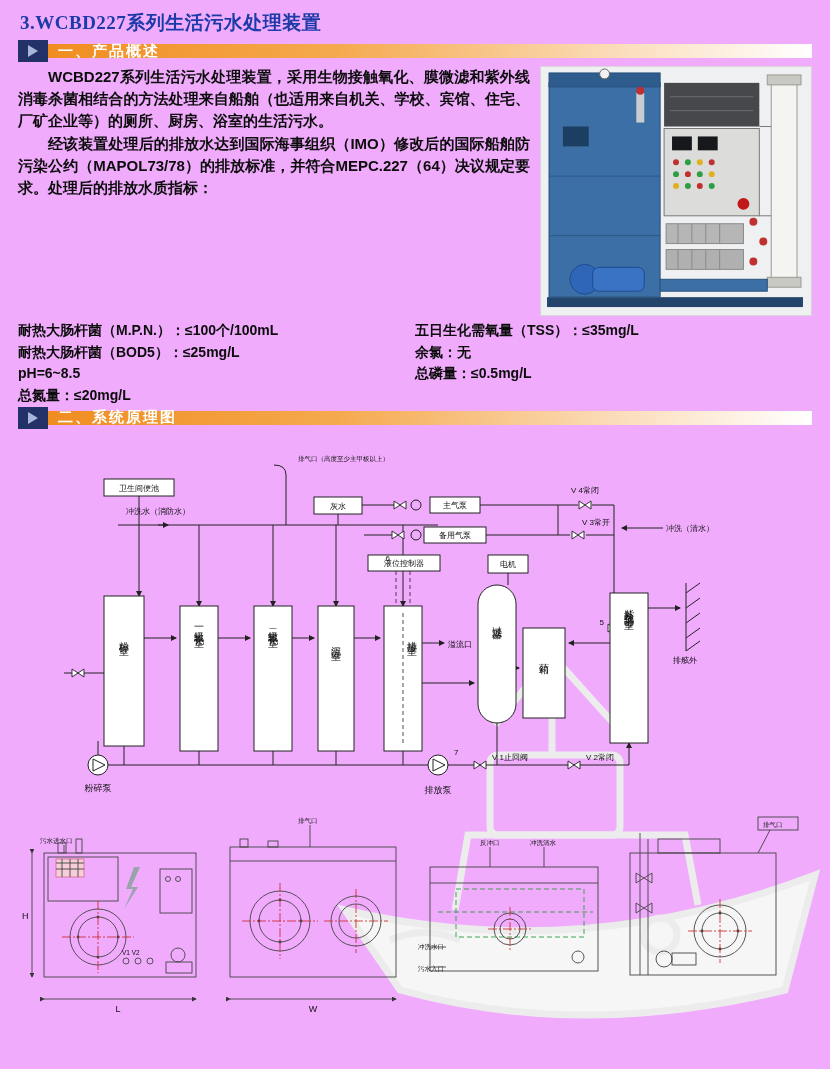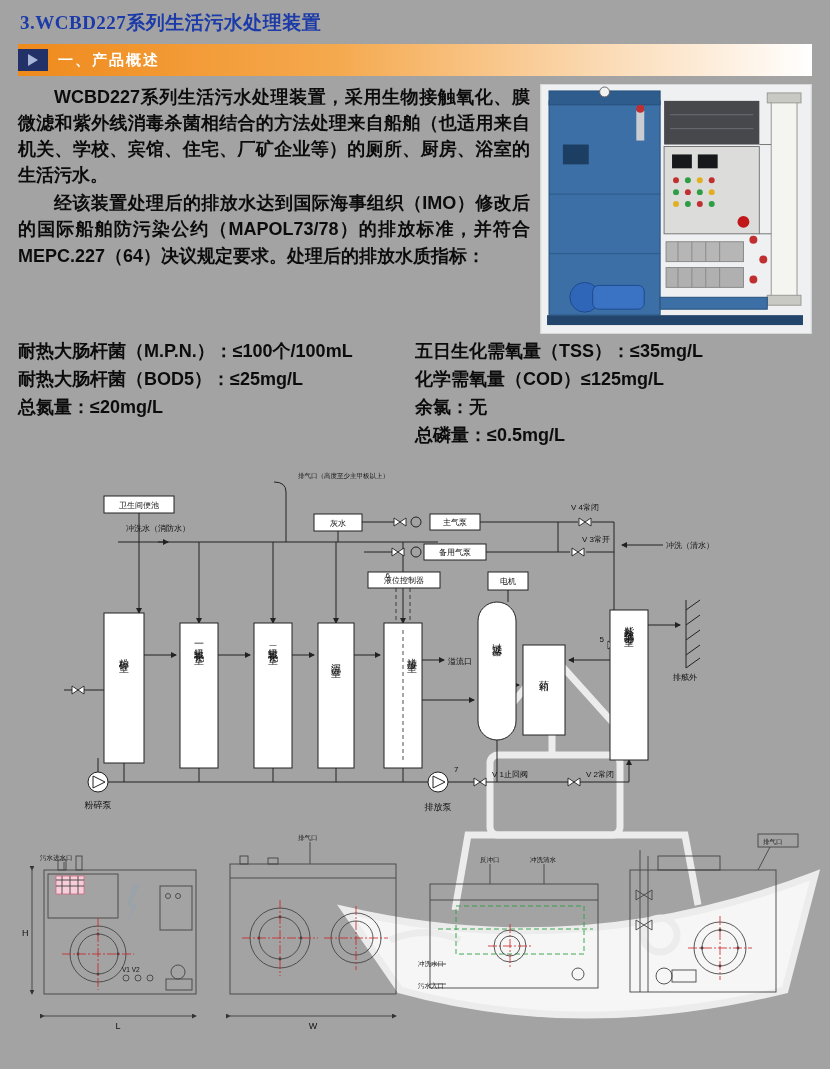--- a/index.html
+++ b/index.html
@@ -1,31 +1,31 @@
 <!DOCTYPE html>
 <html><head>
 <meta charset="utf-8">
 <style>
   html,body{margin:0;padding:0;background:#fff;}
-  .page{position:relative;width:830px;height:1069px;background:#a3a3a3;overflow:hidden;
+  .page{position:relative;width:830px;height:1069px;background:#f0abfc;overflow:hidden;
         font-family:"Liberation Sans","DejaVu Sans",sans-serif;}
   .wm{position:absolute;left:330px;top:600px;width:500px;height:470px;z-index:0;pointer-events:none;}
   .content{position:relative;z-index:1;padding:6px 18px 0 18px;}
   .title{color:#1c3ba8;font-size:19px;font-weight:bold;margin:4px 0 8px 2px;
          font-family:"Liberation Serif","DejaVu Serif",serif;letter-spacing:.5px;}
-  .sec-hdr{display:flex;align-items:center;height:32px;margin:4px 0 8px 0;
+  .sec-hdr{display:flex;align-items:center;height:14px;margin:4px 0 8px 0;
            background:linear-gradient(to right,#ef8a1c 0%,#f5a94e 40%,#fbdcb8 75%,#fff 100%);}
   .sec-sq{width:30px;height:22px;background:#223168;position:relative;flex:none;}
   .sec-sq::after{content:"";position:absolute;left:10px;top:5px;border-left:10px solid #a8b6da;
                  border-top:6px solid transparent;border-bottom:6px solid transparent;}
   .sec-txt{color:#fff;font-size:15px;font-weight:bold;padding-left:10px;letter-spacing:2px;}
-  .body-text{font-size:18px;font-weight:bold;line-height:1.45;text-align:justify;color:#0c0c0c;}
+  .body-text{font-size:15px;font-weight:bold;line-height:1.45;text-align:justify;color:#0c0c0c;}
   .body-text p{margin:0 0 2px 0;text-indent:2em;}
   .photo-wrap{float:right;width:272px;height:250px;margin:0 0 4px 10px;border:1px solid #d8d8d8;box-sizing:border-box;}
-  .specs{display:flex;font-size:18px;font-weight:bold;clear:both;margin-top:2px;color:#0c0c0c;}
+  .specs{display:flex;font-size:14px;font-weight:bold;clear:both;margin-top:2px;color:#0c0c0c;}
   .specs .col{width:50%;}
   .specs .col div{line-height:1.55;}
   svg text{font-family:"Liberation Sans","DejaVu Sans",sans-serif;}
   .dlbl{font-size:9px;fill:#111;}
   .dsm{font-size:8px;fill:#111;}
   .tiny{font-size:6.5px;fill:#111;}
   .vt{writing-mode:vertical-rl;text-orientation:upright;font-size:10px;fill:#111;letter-spacing:2px;}
   .pl{stroke:#222;stroke-width:1;fill:none;}
   .bx{fill:#fff;stroke:#222;stroke-width:1;}
   .dash{stroke:#222;stroke-width:.8;fill:none;stroke-dasharray:4 3;}
@@ -124,31 +124,35 @@
         </svg>
       </div>
       <p>WCBD227系列生活污水处理装置，采用生物接触氧化、膜微滤和紫外线消毒杀菌相结合的方法处理来自船舶（也适用来自机关、学校、宾馆、住宅、厂矿企业等）的厕所、厨房、浴室的生活污水。</p>
       <p>经该装置处理后的排放水达到国际海事组织（IMO）修改后的国际船舶防污染公约（MAPOL73/78）的排放标准，并符合MEPC.227（64）决议规定要求。处理后的排放水质指标：</p>
     </div>
 
     <div class="specs">
       <div class="col">
         <div>耐热大肠杆菌（M.P.N.）：≤100个/100mL</div>
         <div>耐热大肠杆菌（BOD5）：≤25mg/L</div>
+        <div>pH=6~8.5</div>
         <div>总氮量：≤20mg/L</div>
       </div>
       <div class="col">
         <div>五日生化需氧量（TSS）：≤35mg/L</div>
-        <div>化学需氧量（COD）≤125mg/L</div>
         <div>余氯：无</div>
         <div>总磷量：≤0.5mg/L</div>
       </div>
     </div>
 
     
+    <div class="sec-hdr">
+      <span class="sec-sq"></span>
+      <span class="sec-txt">二、系统原理图</span>
+    </div>
 
     <svg width="794" height="372" viewBox="0 0 794 372">
       <defs>
         <marker id="arrS" markerWidth="8" markerHeight="8" refX="5" refY="3" orient="auto">
           <path d="M0,0 L6,3 L0,6 Z" fill="#222"></path>
         </marker>
         <g id="valveS">
             <path d="M-6,-4 L-6,4 L0,0 Z M6,-4 L6,4 L0,0 Z" fill="#fff" stroke="#222" stroke-width="0.9"></path>
           </g>
         <g id="pumpS">

